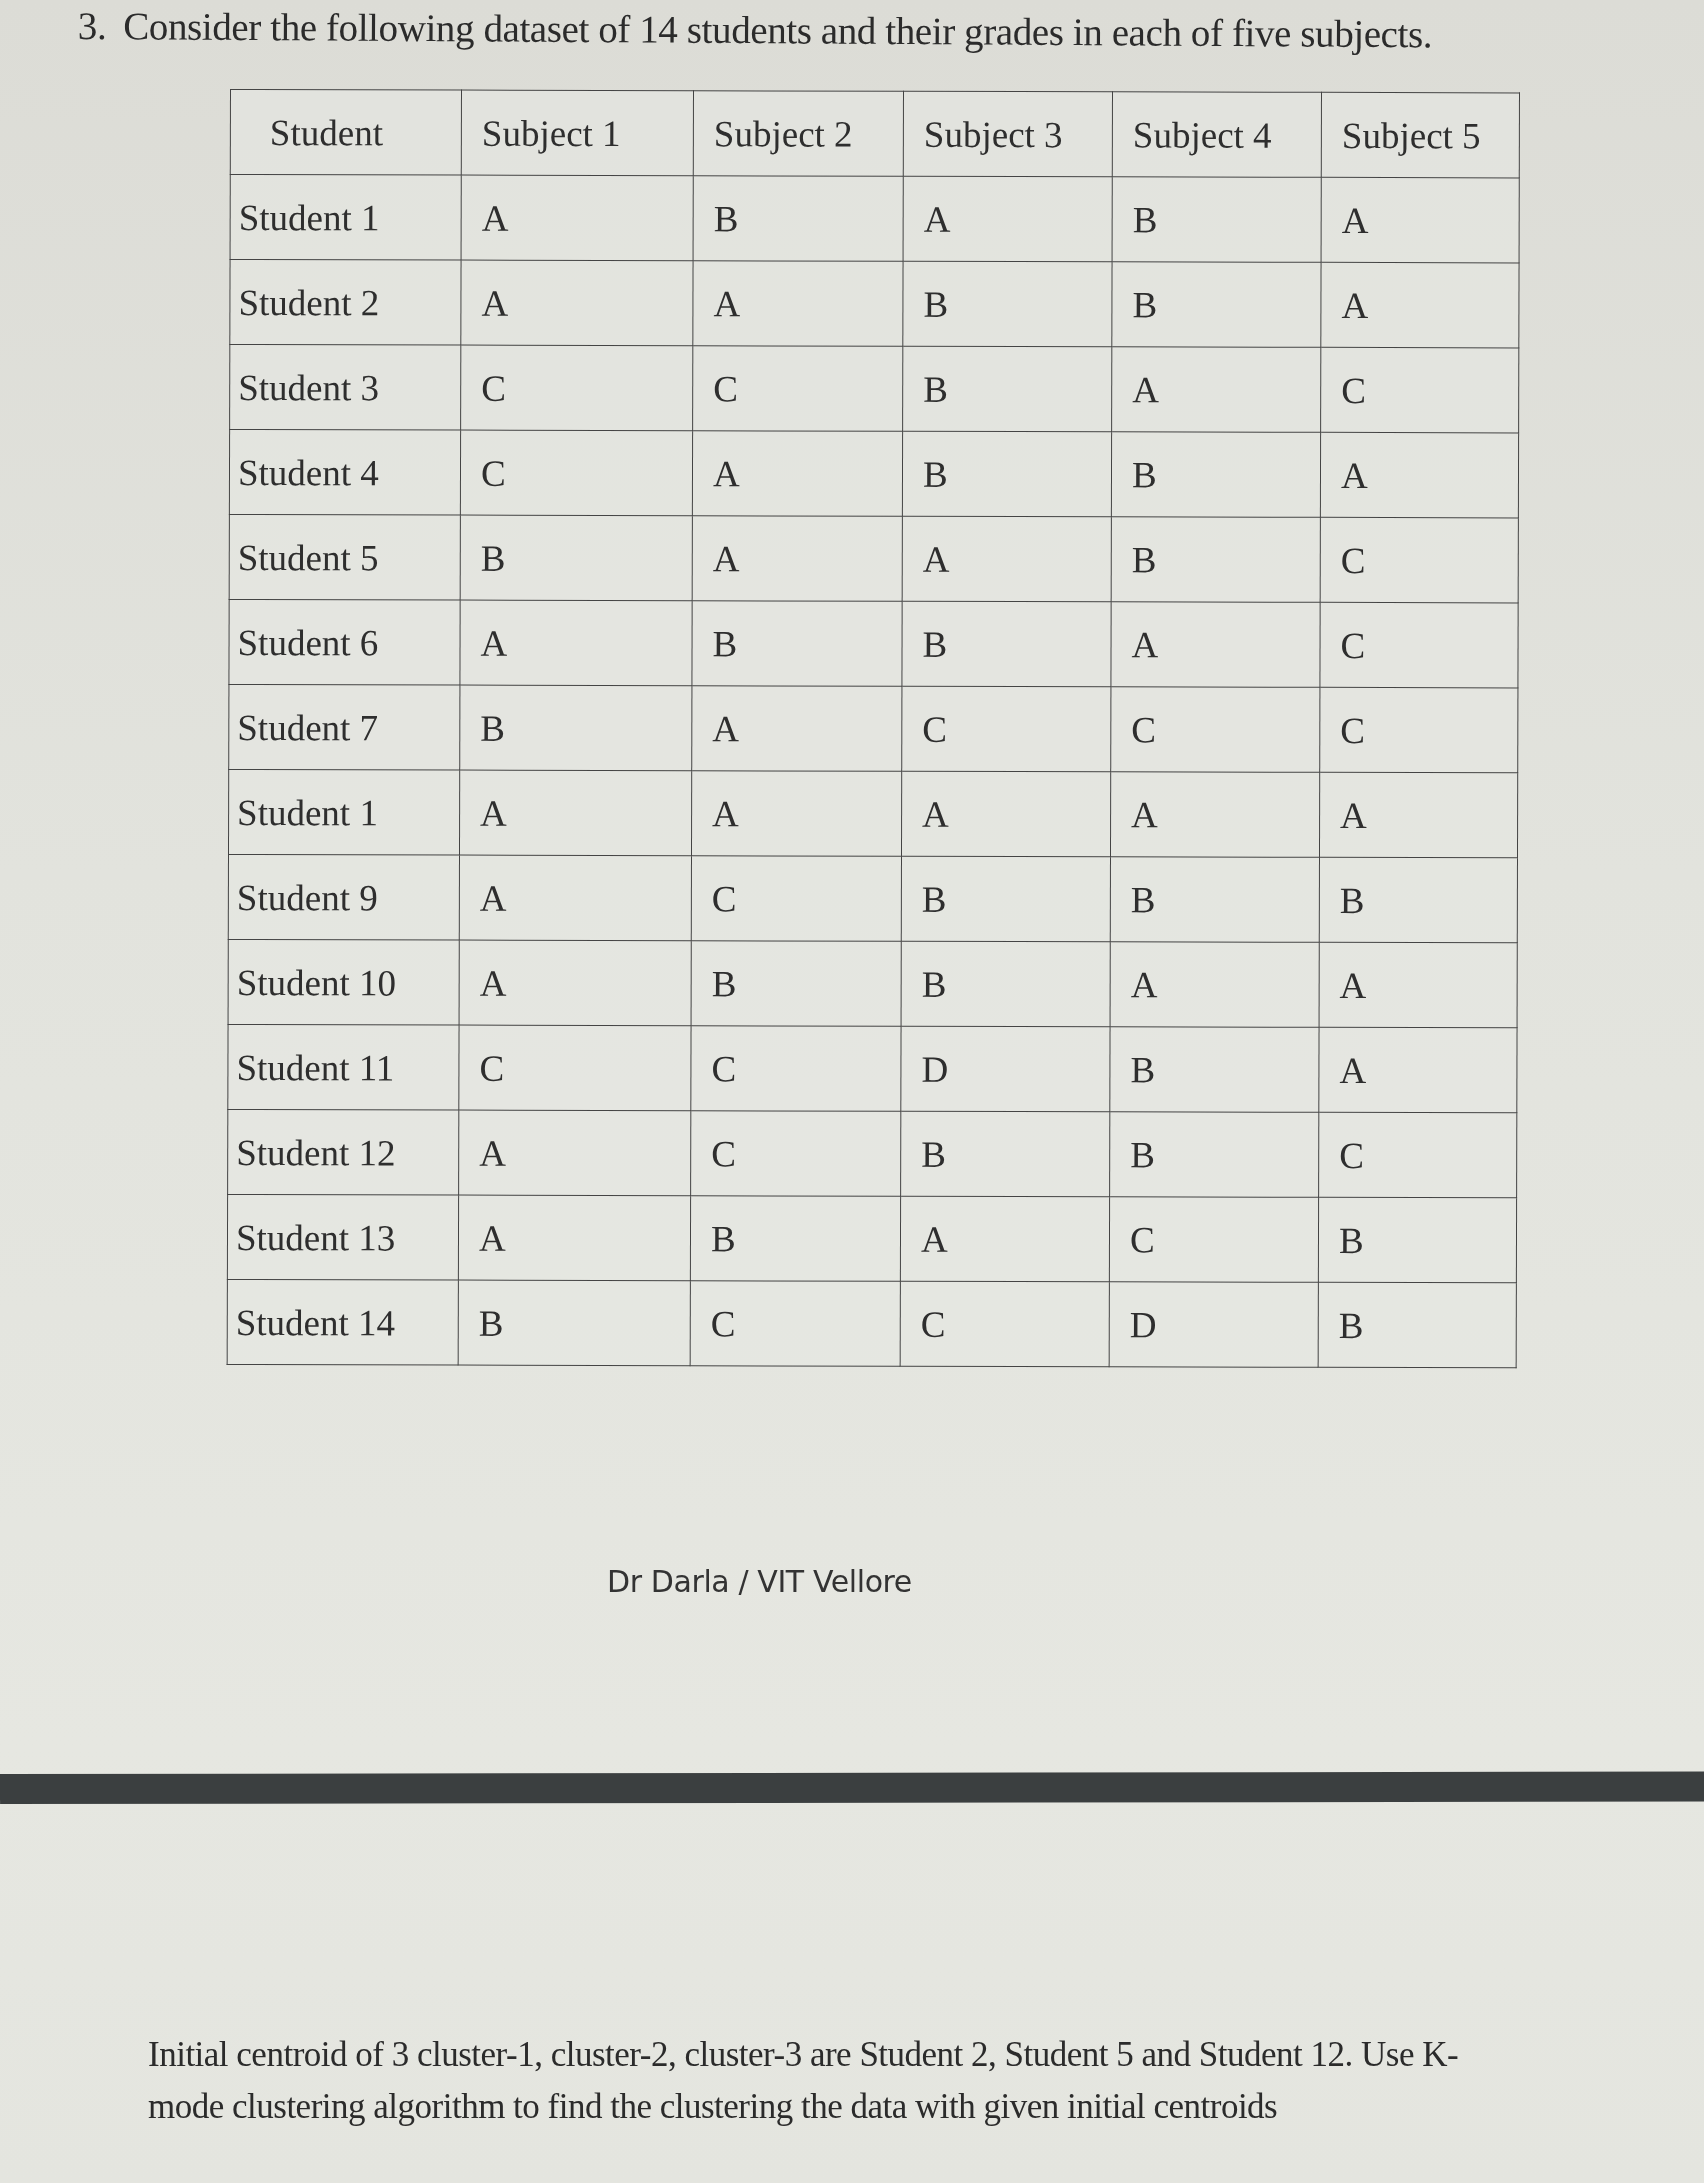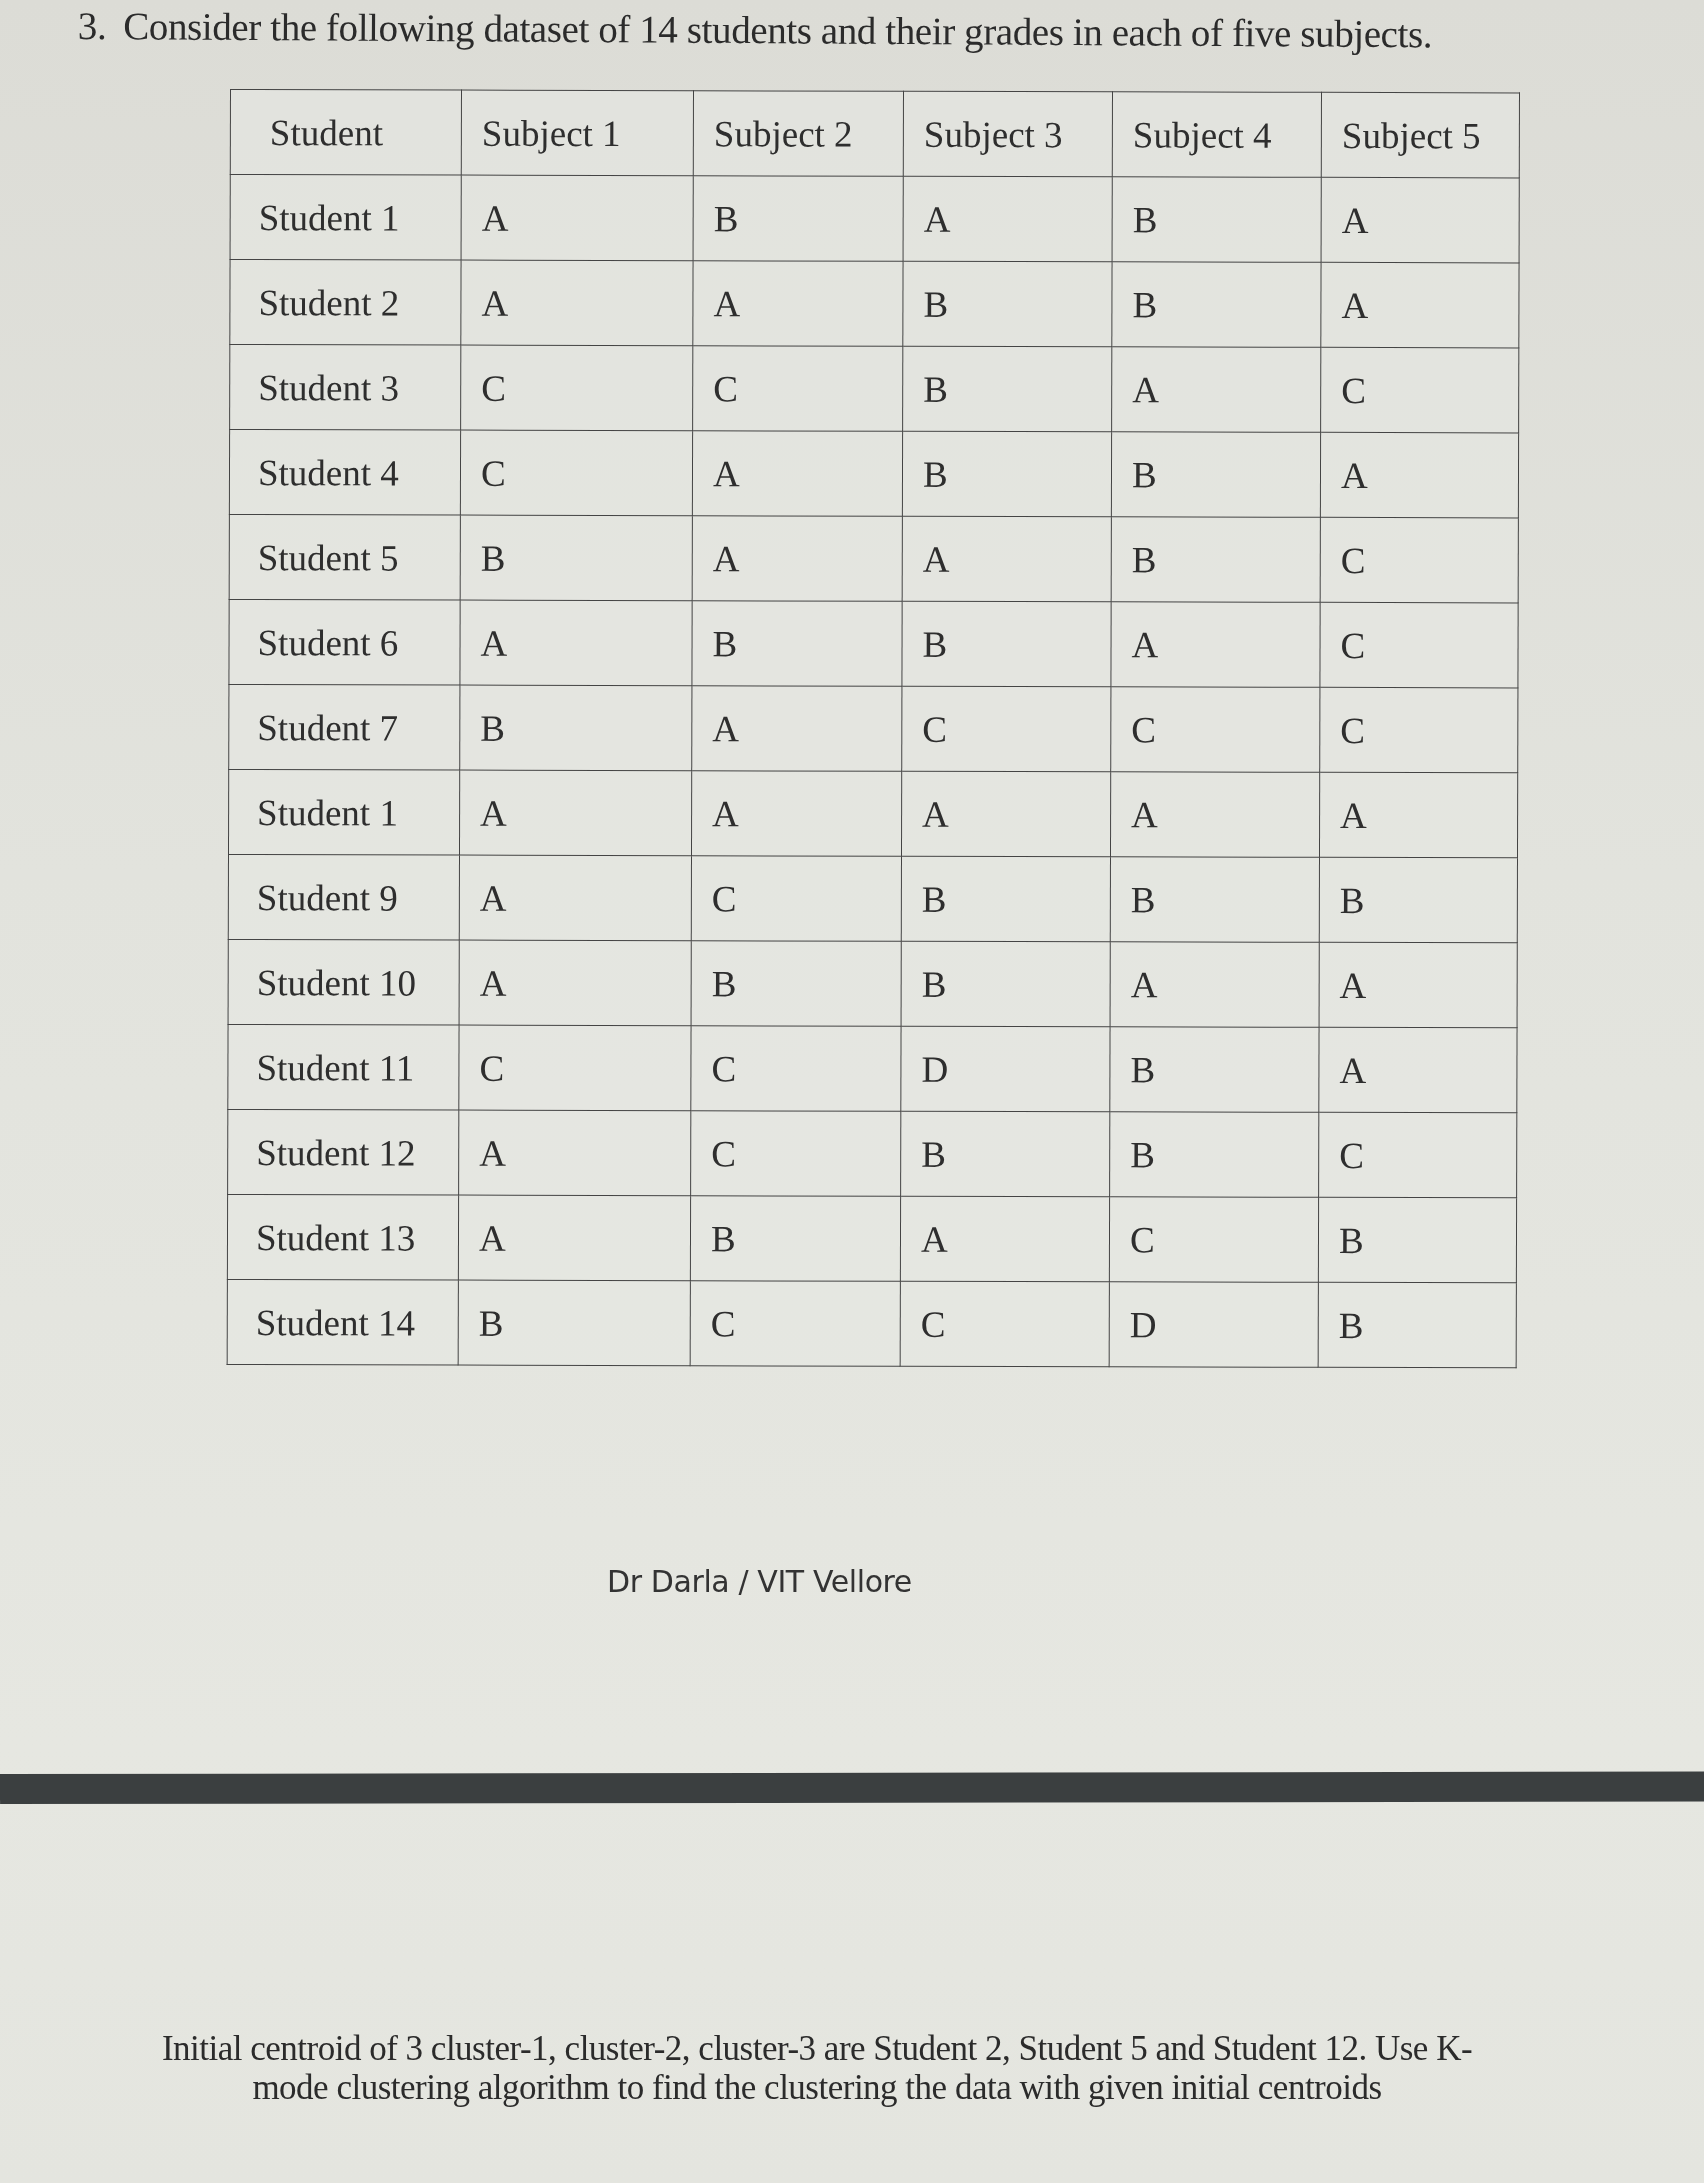--- a/index.html
+++ b/index.html
@@ -55,21 +55,21 @@
     .grades-table td {
       height: 84px;
     }
     .grades-table .c0 { width: 191px; padding-left: 39px; }
     .grades-table .c1 { width: 211px; margin-top: 32px; }
     .grades-table .c2 { width: 189px; }
     .grades-table .c3 { width: 188px; margin-top: 25px; }
     .grades-table .c4 { width: 188px; }
     .grades-table .c5 { width: 177px; margin-top: 16px; }
     .grades-table td.name {
-      padding-left: 28px;
+      padding-left: 8px;
     }
     .footer-credit {
       position: absolute;
       left: 607px;
       top: 1564px;
       font-family: "DejaVu Sans", "Liberation Sans", sans-serif;
       font-size: 30px;
       color: #333;
       letter-spacing: -0.4px;
       white-space: nowrap;
@@ -83,24 +83,23 @@
       background: #3b3f40;
       transform: rotate(-0.08deg);
       transform-origin: left top;
     }
     .question-text {
       position: absolute;
       left: 148px;
       top: 2029px;
       width: 1338px;
       font-size: 35px;
-      line-height: 39px;
+      line-height: 52px;
       color: #2b2b2b;
       letter-spacing: -0.5px;
-      text-align: center;
     }
   </style>
 </head>
 <body>
 
 <div class="question-heading">
   <span class="num">3.</span><span>Consider the following dataset of 14 students and their grades in each of five subjects.</span>
 </div>
 
 <table class="grades-table">

